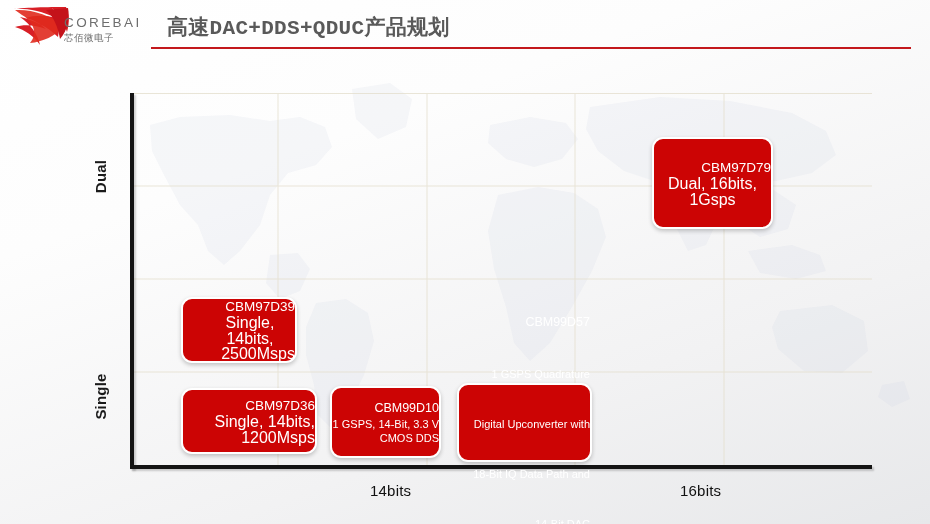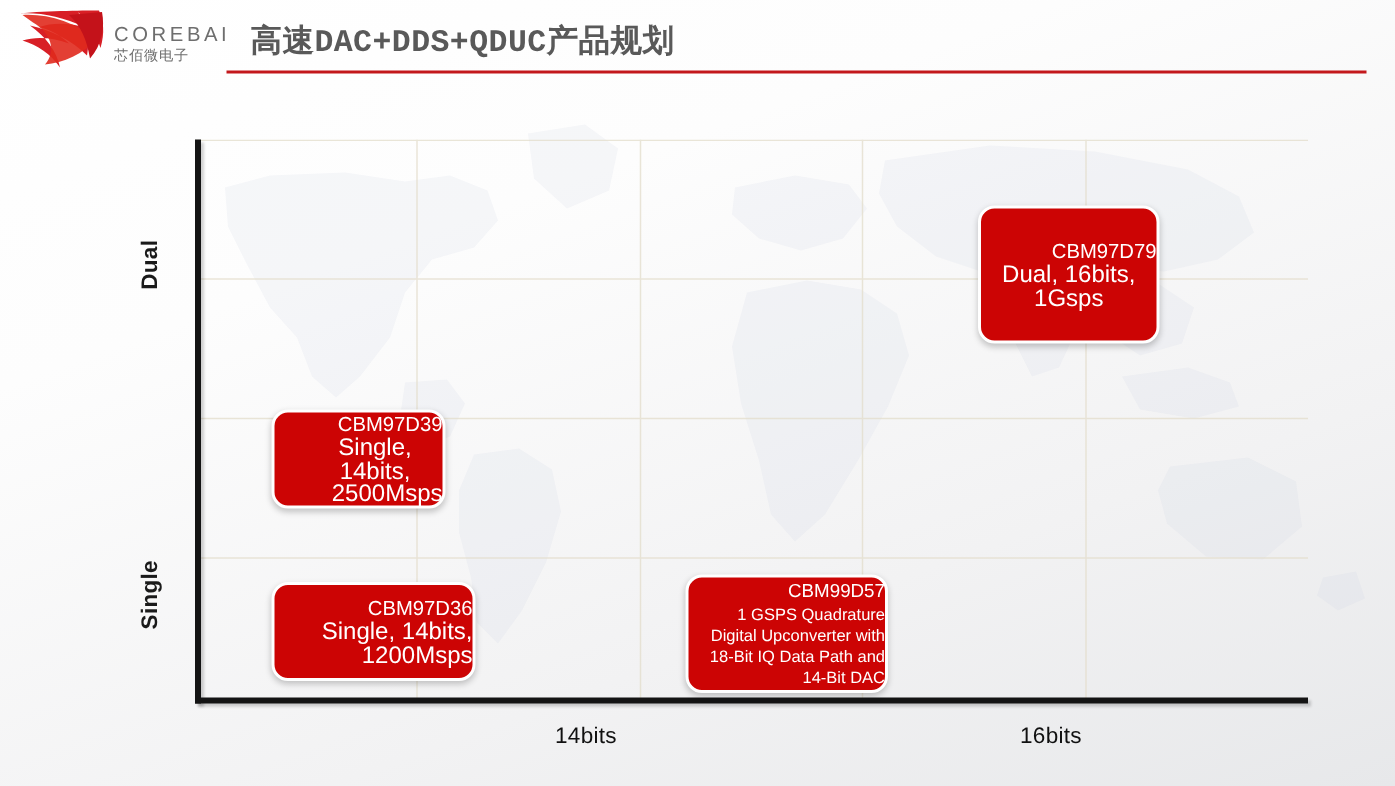--- a/index.html
+++ b/index.html
@@ -21,21 +21,21 @@
   }
   #gridlines{
     position:absolute;left:130px;top:93px;width:742px;height:373px;
     pointer-events:none;opacity:.75;
   }
 
   
   #header{position:absolute;left:0;top:0;width:930px;height:58px;}
   #logo{position:absolute;left:12px;top:6px;width:130px;height:45px;}
   #logo-mark{position:absolute;left:0;top:0;width:60px;height:42px;}
-  #logo-text{position:absolute;left:52px;top:10px;width:86px;margin-left:12px;}
+  #logo-text{position:absolute;left:52px;top:10px;width:86px;}
   .logo-en{
     font-size:13.5px;letter-spacing:2.4px;color:#6e6e6e;font-weight:400;
     line-height:14px;font-family:"Liberation Sans",sans-serif;
   }
   .logo-cn{
     font-size:9.5px;letter-spacing:.5px;color:#6e6e6e;line-height:12px;margin-top:2px;
     font-family:"DejaVu Sans",sans-serif;
   }
   #title{
     position:absolute;left:167px;top:13px;
@@ -87,24 +87,24 @@
   .pbox .pname{
     font-size:13.5px;line-height:17px;white-space:nowrap;
   }
   .pbox .pdesc{
     font-size:16px;line-height:15.5px;
   }
   .pbox.small .pname{font-size:12.5px;}
   .pbox.small .pdesc{font-size:11px;line-height:14px;}
 
   #box-d79{left:652px;top:137px;width:121px;height:92px;}
-  #box-d39{left:181px;top:273px;width:116px;height:66px;padding-left:22px;}
+  #box-d39{left:181px;top:297px;width:116px;height:66px;padding-left:22px;}
   #box-d36{left:181px;top:388px;width:136px;height:66px;}
   #box-d10{left:330px;top:386px;width:111px;height:72px;}
-  #box-d57{left:457px;top:383px;width:135px;height:79px;}
+  #box-d57{left:457px;top:383px;width:135px;height:79px;gap:36px;}
 </style>
 </head>
 <body>
 
 <div id="slide">
 
   <svg id="worldmap" viewBox="0 0 810 420" preserveAspectRatio="none">
     <g fill="#c9cfe0" opacity="0.55">
 
       <path d="M30,70 L60,62 L110,60 L150,66 L180,62 L205,72 L212,92 L196,110 L168,118 L150,140 L140,170 L120,196 L104,210 L88,196 L78,170 L60,150 L44,120 L32,96 Z"></path>
@@ -180,20 +180,25 @@
     <div class="pdesc">Single, 14bits,</div>
     <div class="pdesc">2500Msps</div>
   </div>
 
   <div class="pbox" id="box-d36">
     <div class="pname">CBM97D36</div>
     <div class="pdesc">Single, 14bits,</div>
     <div class="pdesc">1200Msps</div>
   </div>
 
+  <div class="pbox small" id="box-d10">
+    <div class="pname">CBM99D10</div>
+    <div class="pdesc">1 GSPS, 14-Bit, 3.3 V</div>
+    <div class="pdesc">CMOS DDS</div>
+  </div>
 
   <div class="pbox small" id="box-d57">
     <div class="pname">CBM99D57</div>
     <div class="pdesc">1 GSPS Quadrature</div>
     <div class="pdesc">Digital Upconverter with</div>
     <div class="pdesc">18-Bit IQ Data Path and</div>
     <div class="pdesc">14-Bit DAC</div>
   </div>
 
 </div>

